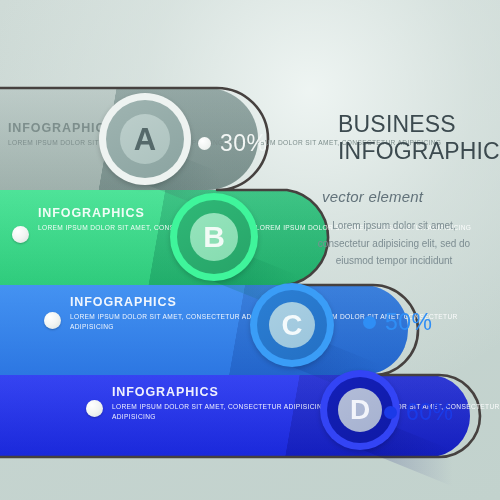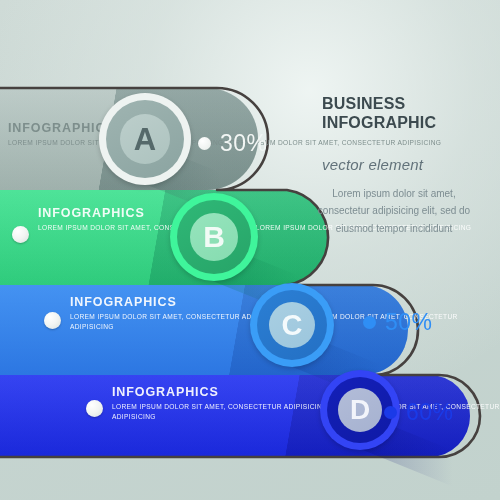--- a/index.html
+++ b/index.html
@@ -112,21 +112,21 @@
   .p-50{left:363px;top:309px;}
   .p-50 .dot{background:#2f8ef5;}
   .p-50 .val{color:#2f8ef5;}
   .p-60{left:384px;top:399px;}
   .p-60 .dot{background:#1a3ae8;}
   .p-60 .val{color:#1a3ae8;}
 
   
   .headline{position:absolute;left:322px;top:95px;z-index:9;}
   .headline h1{
-    margin:0;font-size:16px;font-weight:700;line-height:1.18;letter-spacing:0.2px;color:#3c4a4f;
+    margin:16px;font-size:23px;font-weight:400;line-height:1.18;letter-spacing:0.2px;color:#3c4a4f;
   }
   .headline .sub{
     margin:23px 0 0 0;font-size:15px;font-style:italic;color:#62727a;letter-spacing:0.2px;
   }
   .headline .lede{
     margin:12px 0 0 0;font-size:10px;line-height:1.75;color:#7d8d92;text-align:center;
     width:160px;margin-left:-8px;
   }
 </style>
 </head>

